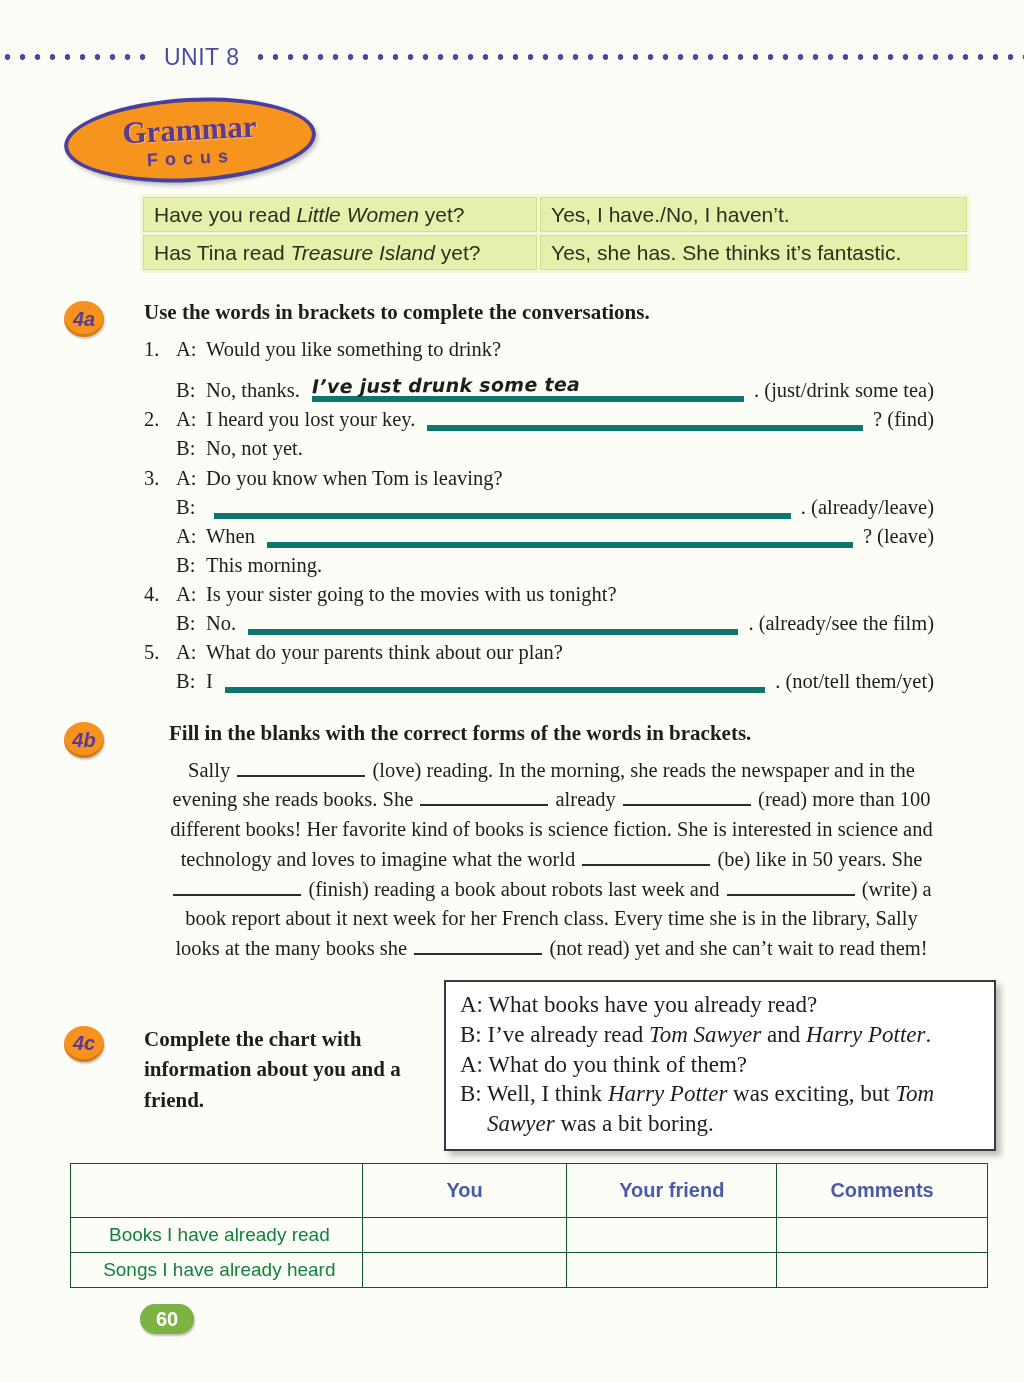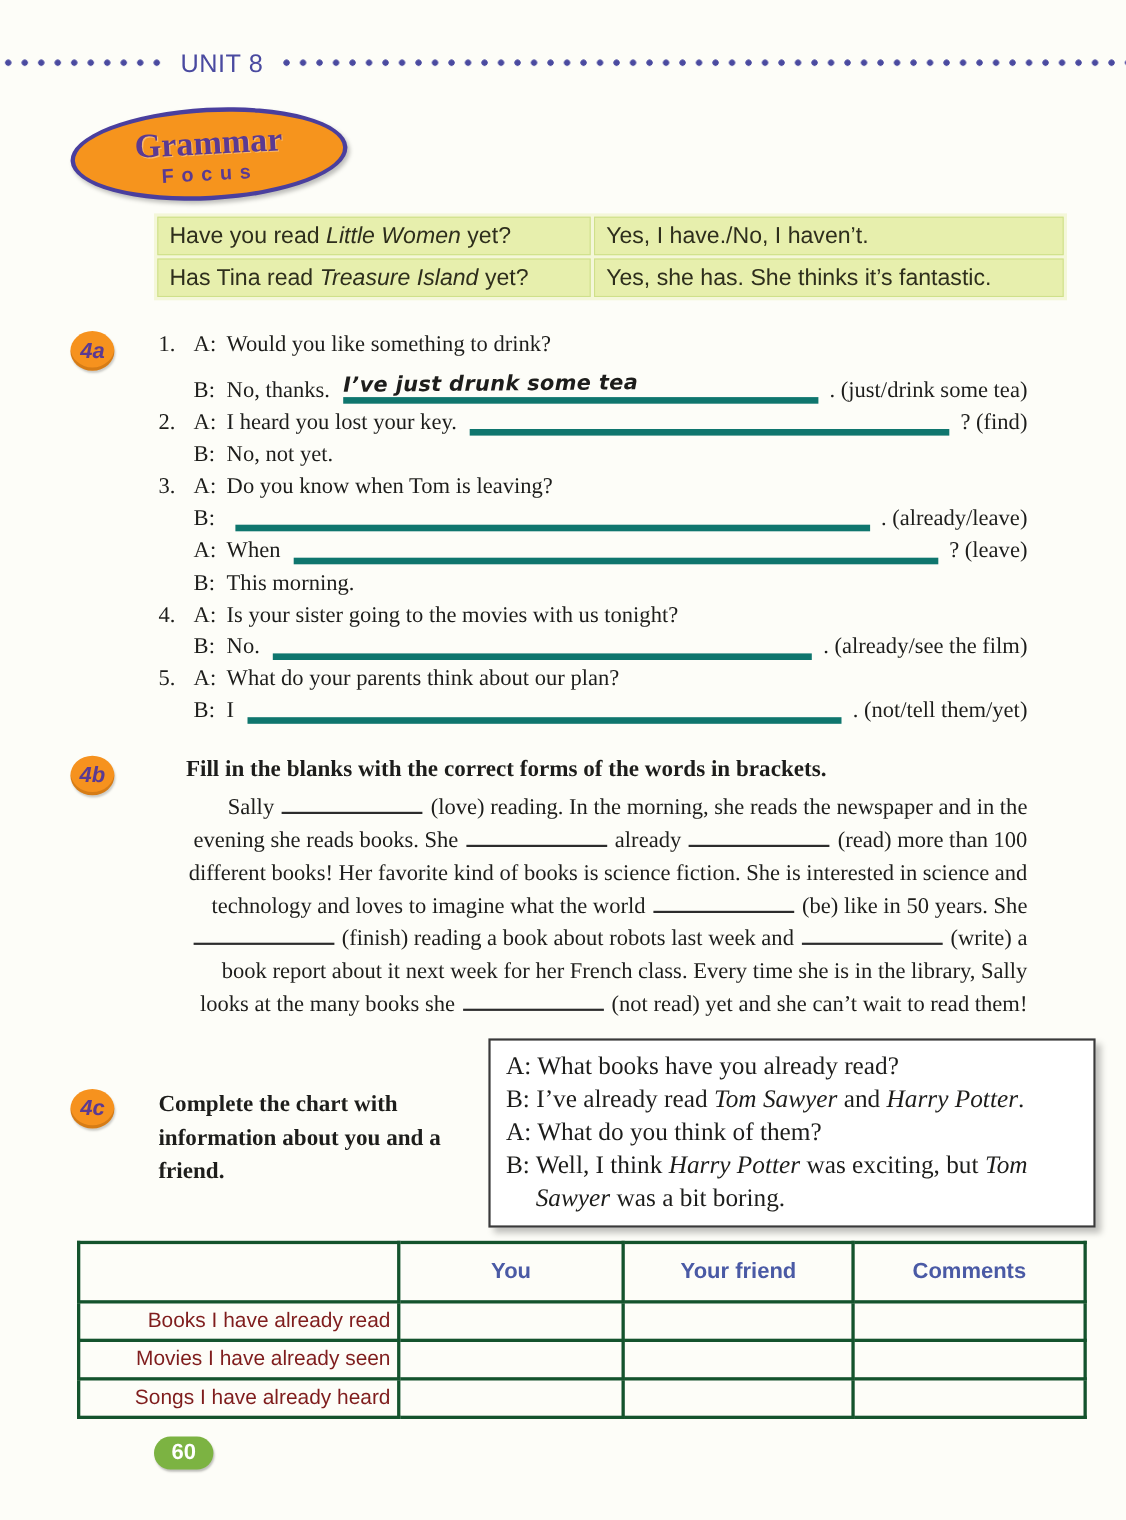--- a/index.html
+++ b/index.html
@@ -71,42 +71,42 @@
   .num { width:32px; flex:none; }
   .speaker { width:30px; flex:none; }
   .pre { flex:none; white-space:nowrap; margin-right:4px; }
   .blank { flex:1; border-bottom:6px solid #0f766e; margin:11px 10px 3px 8px;
            min-width:60px; text-align:left; line-height:1.05; }
   .post { flex:none; white-space:nowrap; }
   .hand { font-family:"DejaVu Sans", sans-serif; font-style:italic; font-weight:600;
           font-size:19px; letter-spacing:0.3px; display:inline-block; transform:rotate(-0.5deg); }
 
   
-  .fill-par { font-size:20.5px; line-height:1.45; text-align:right; }
+  .fill-par { font-size:20.5px; line-height:1.45; text-align:center; }
   .iblank { display:inline-block; width:128px; border-bottom:2px solid #2c2c2c;
             height:0.95em; vertical-align:baseline; margin:0 2px; }
 
   
   .c4-wrap { display:flex; align-items:flex-start; }
   .c4-left { width:300px; flex:none; margin-top:44px; }
   .c4-heading { font-weight:bold; font-size:21px; line-height:1.45; }
   .dialog {
     flex:1; border:2px solid #3a3a3a; background:#ffffff;
     padding:8px 14px 10px 14px; font-size:23px; line-height:1.3;
     box-shadow:5px 5px 6px rgba(0,0,0,0.25);
   }
   .dlg-line { padding-left:27px; text-indent:-27px; }
 
   
   .chart { border-collapse:collapse; width:918px; margin:12px 0 0 70px;
            font-family:"Liberation Sans", sans-serif; }
-  .chart th, .chart td { border:3px solid #14532d; }
+  .chart th, .chart td { border:1px solid #14532d; }
   .chart th { color:#4a5aa5; font-size:20px; font-weight:bold; height:54px;
               vertical-align:middle; text-align:center; }
-  .chart td.rowlabel { text-align:right; padding:5px 6px 5px 12px; color:#7f1d1d;
+  .chart td.rowlabel { text-align:center; padding:5px 6px 5px 12px; color:#15803d;
                        font-size:19px; height:35px; font-weight:500; }
   .chart td.cell { height:35px; }
   .chart col.c0 { width:292px; } .chart col.c1 { width:205px; }
   .chart col.c2 { width:210px; } .chart col.c3 { width:211px; }
 
   
   .pagenum {
     width:54px; height:30px; border-radius:15px;
     background:#7cb342; color:#ffffff;
     font-family:"Liberation Sans", sans-serif; font-weight:bold; font-size:20px;
@@ -140,20 +140,21 @@
     <td class="a">Yes, she has. She thinks it’s fantastic.</td>
   </tr>
 </tbody>
   </table>
 
 <div class="section section-4a">
   <div>
       <div class="badge">4a</div>
     </div>
   <div>
+    <div class="sec-heading">Use the words in brackets to complete the conversations.</div>
 
     <div class="conv-line">
       <span class="num">1.</span>
       <span class="speaker">A:</span>
       <span class="pre">Would you like something to drink?</span>
     </div>
     <div class="conv-line">
       <span class="num"></span>
       <span class="speaker">B:</span>
       <span class="pre">No, thanks.</span>
@@ -279,26 +280,20 @@
     <th>Your friend</th>
     <th>Comments</th>
   </tr>
   <tr>
     <td class="rowlabel">Books I have already read</td>
     <td class="cell"></td>
     <td class="cell"></td>
     <td class="cell"></td>
   </tr>
   <tr>
-    <td class="rowlabel">Movies I have already seen</td>
-    <td class="cell"></td>
-    <td class="cell"></td>
-    <td class="cell"></td>
-  </tr>
-  <tr>
     <td class="rowlabel">Songs I have already heard</td>
     <td class="cell"></td>
     <td class="cell"></td>
     <td class="cell"></td>
   </tr>
 </tbody>
   </table>
 
 <div class="pagenum">60</div>
 

